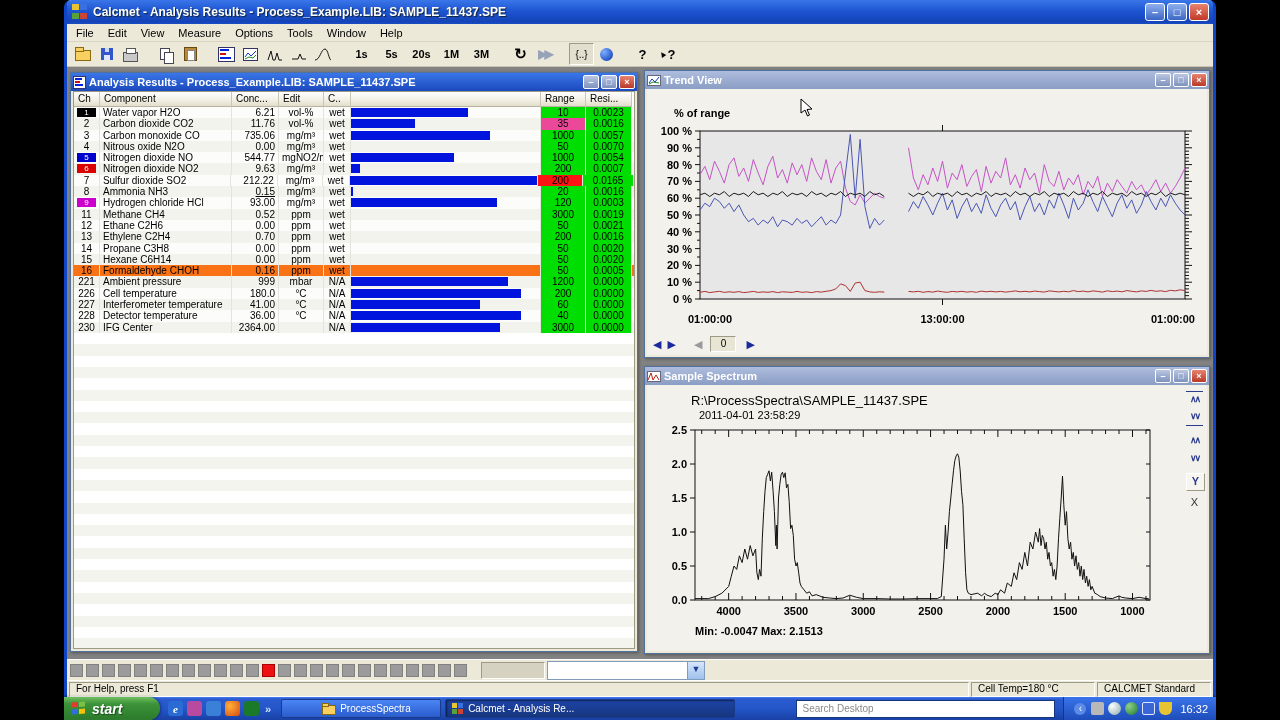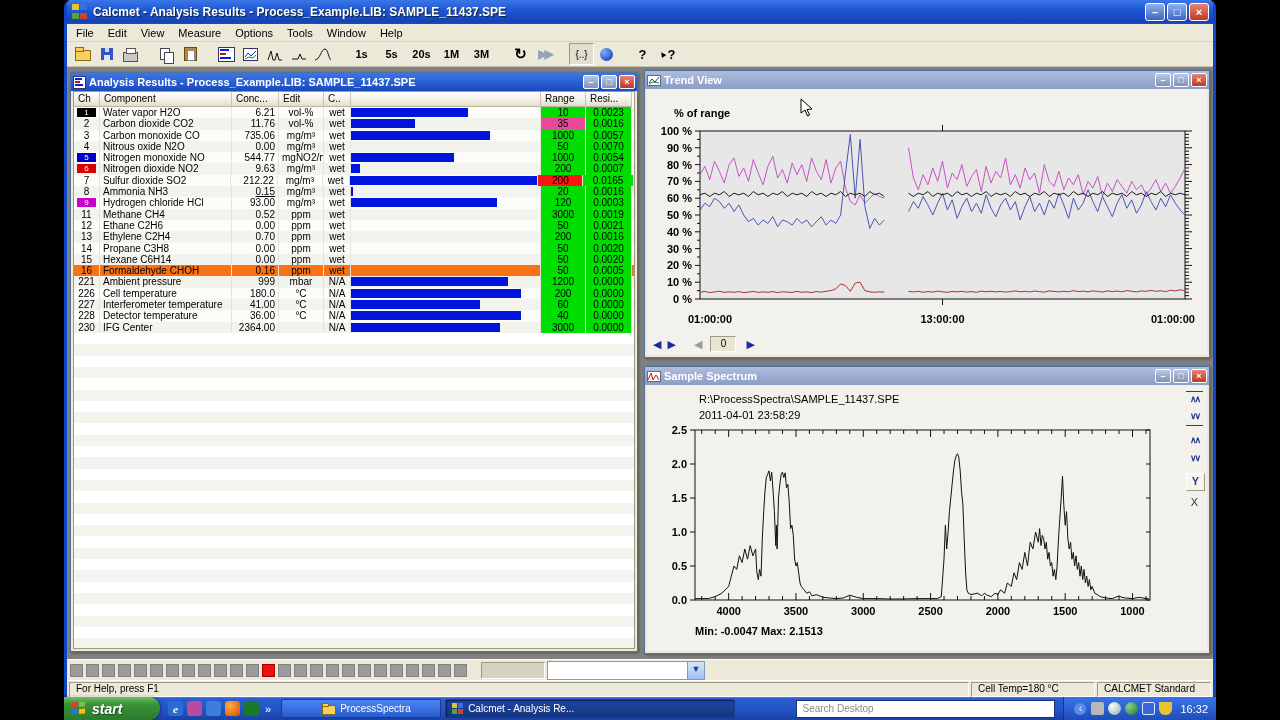--- a/index.html
+++ b/index.html
@@ -281,21 +281,21 @@
                   <span class="td" style="width: 45px; text-align: center;">mg/m³</span>
                   <span class="td" style="width: 27px; text-align: center;">wet</span>
                   <span class="td" style="width: 190px; padding: 0px;"></span>
                   <span class="td" style="width: 45px; text-align: center; background: rgb(0, 221, 0);">50</span>
                   <span class="td" style="width: 46px; text-align: center; background: rgb(0, 221, 0);">0.0070</span>
                 </div>
                 <div class="trow" style="background: rgb(252, 252, 250);">
                   <span class="td" style="width: 26px; text-align: center;">
                     <span class="chbox" style="background: rgb(0, 0, 204);">5</span>
                   </span>
-                  <span class="td" style="width: 132px; text-align: left;">Nitrogen monoxide NO</span>
+                  <span class="td" style="width: 132px; text-align: left;">Nitrogen dioxide NO</span>
                   <span class="td" style="width: 47px; text-align: right;">544.77</span>
                   <span class="td" style="width: 45px; text-align: center;">mgNO2/m³</span>
                   <span class="td" style="width: 27px; text-align: center;">wet</span>
                   <span class="td" style="width: 190px; padding: 0px;">
                     <span class="bar" style="display: block; width: 54.5%; background: rgb(0, 20, 221);"></span>
                   </span>
                   <span class="td" style="width: 45px; text-align: center; background: rgb(0, 221, 0);">1000</span>
                   <span class="td" style="width: 46px; text-align: center; background: rgb(0, 221, 0);">0.0054</span>
                 </div>
                 <div class="trow" style="background: rgb(243, 243, 238);">
@@ -600,21 +600,21 @@
           <svg width="14" height="11">
               <rect x="0.5" y="0.5" width="13" height="10" fill="#fff" stroke="#667"></rect>
               <polyline points="1,9 4,2 6,9 9,4 12,9" fill="none" stroke="#bb2211"></polyline>
             </svg>
           <span class="ttext">Sample Spectrum</span>
           <span class="cbtn">–</span>
           <span class="cbtn">□</span>
           <span class="cbtn close">×</span>
         </div>
         <div class="ccontent" style="background:#f2f1ec">
-          <div style="position:absolute;left:52px;top:8px;font-size:11px">R:\ProcessSpectra\SAMPLE_11437.SPE</div>
+          <div style="position:absolute;left:44px;top:8px;font-size:13px">R:\ProcessSpectra\SAMPLE_11437.SPE</div>
           <div style="position:absolute;left:52px;top:24px;font-size:11px">2011-04-01 23:58:29</div>
           <svg id="spectrum-svg" width="540" height="244">
               <rect x="48" y="45" width="455" height="170" fill="none" stroke="#111"></rect>
               <line x1="43" y1="45" x2="48" y2="45" stroke="#111"></line>
               <text x="40" y="49" font-size="11" font-weight="bold" text-anchor="end">2.5</text>
               <line x1="503" y1="45" x2="499" y2="45" stroke="#111"></line>
               <line x1="43" y1="79" x2="48" y2="79" stroke="#111"></line>
               <text x="40" y="83" font-size="11" font-weight="bold" text-anchor="end">2.0</text>
               <line x1="503" y1="79" x2="499" y2="79" stroke="#111"></line>
               <line x1="43" y1="113" x2="48" y2="113" stroke="#111"></line>

